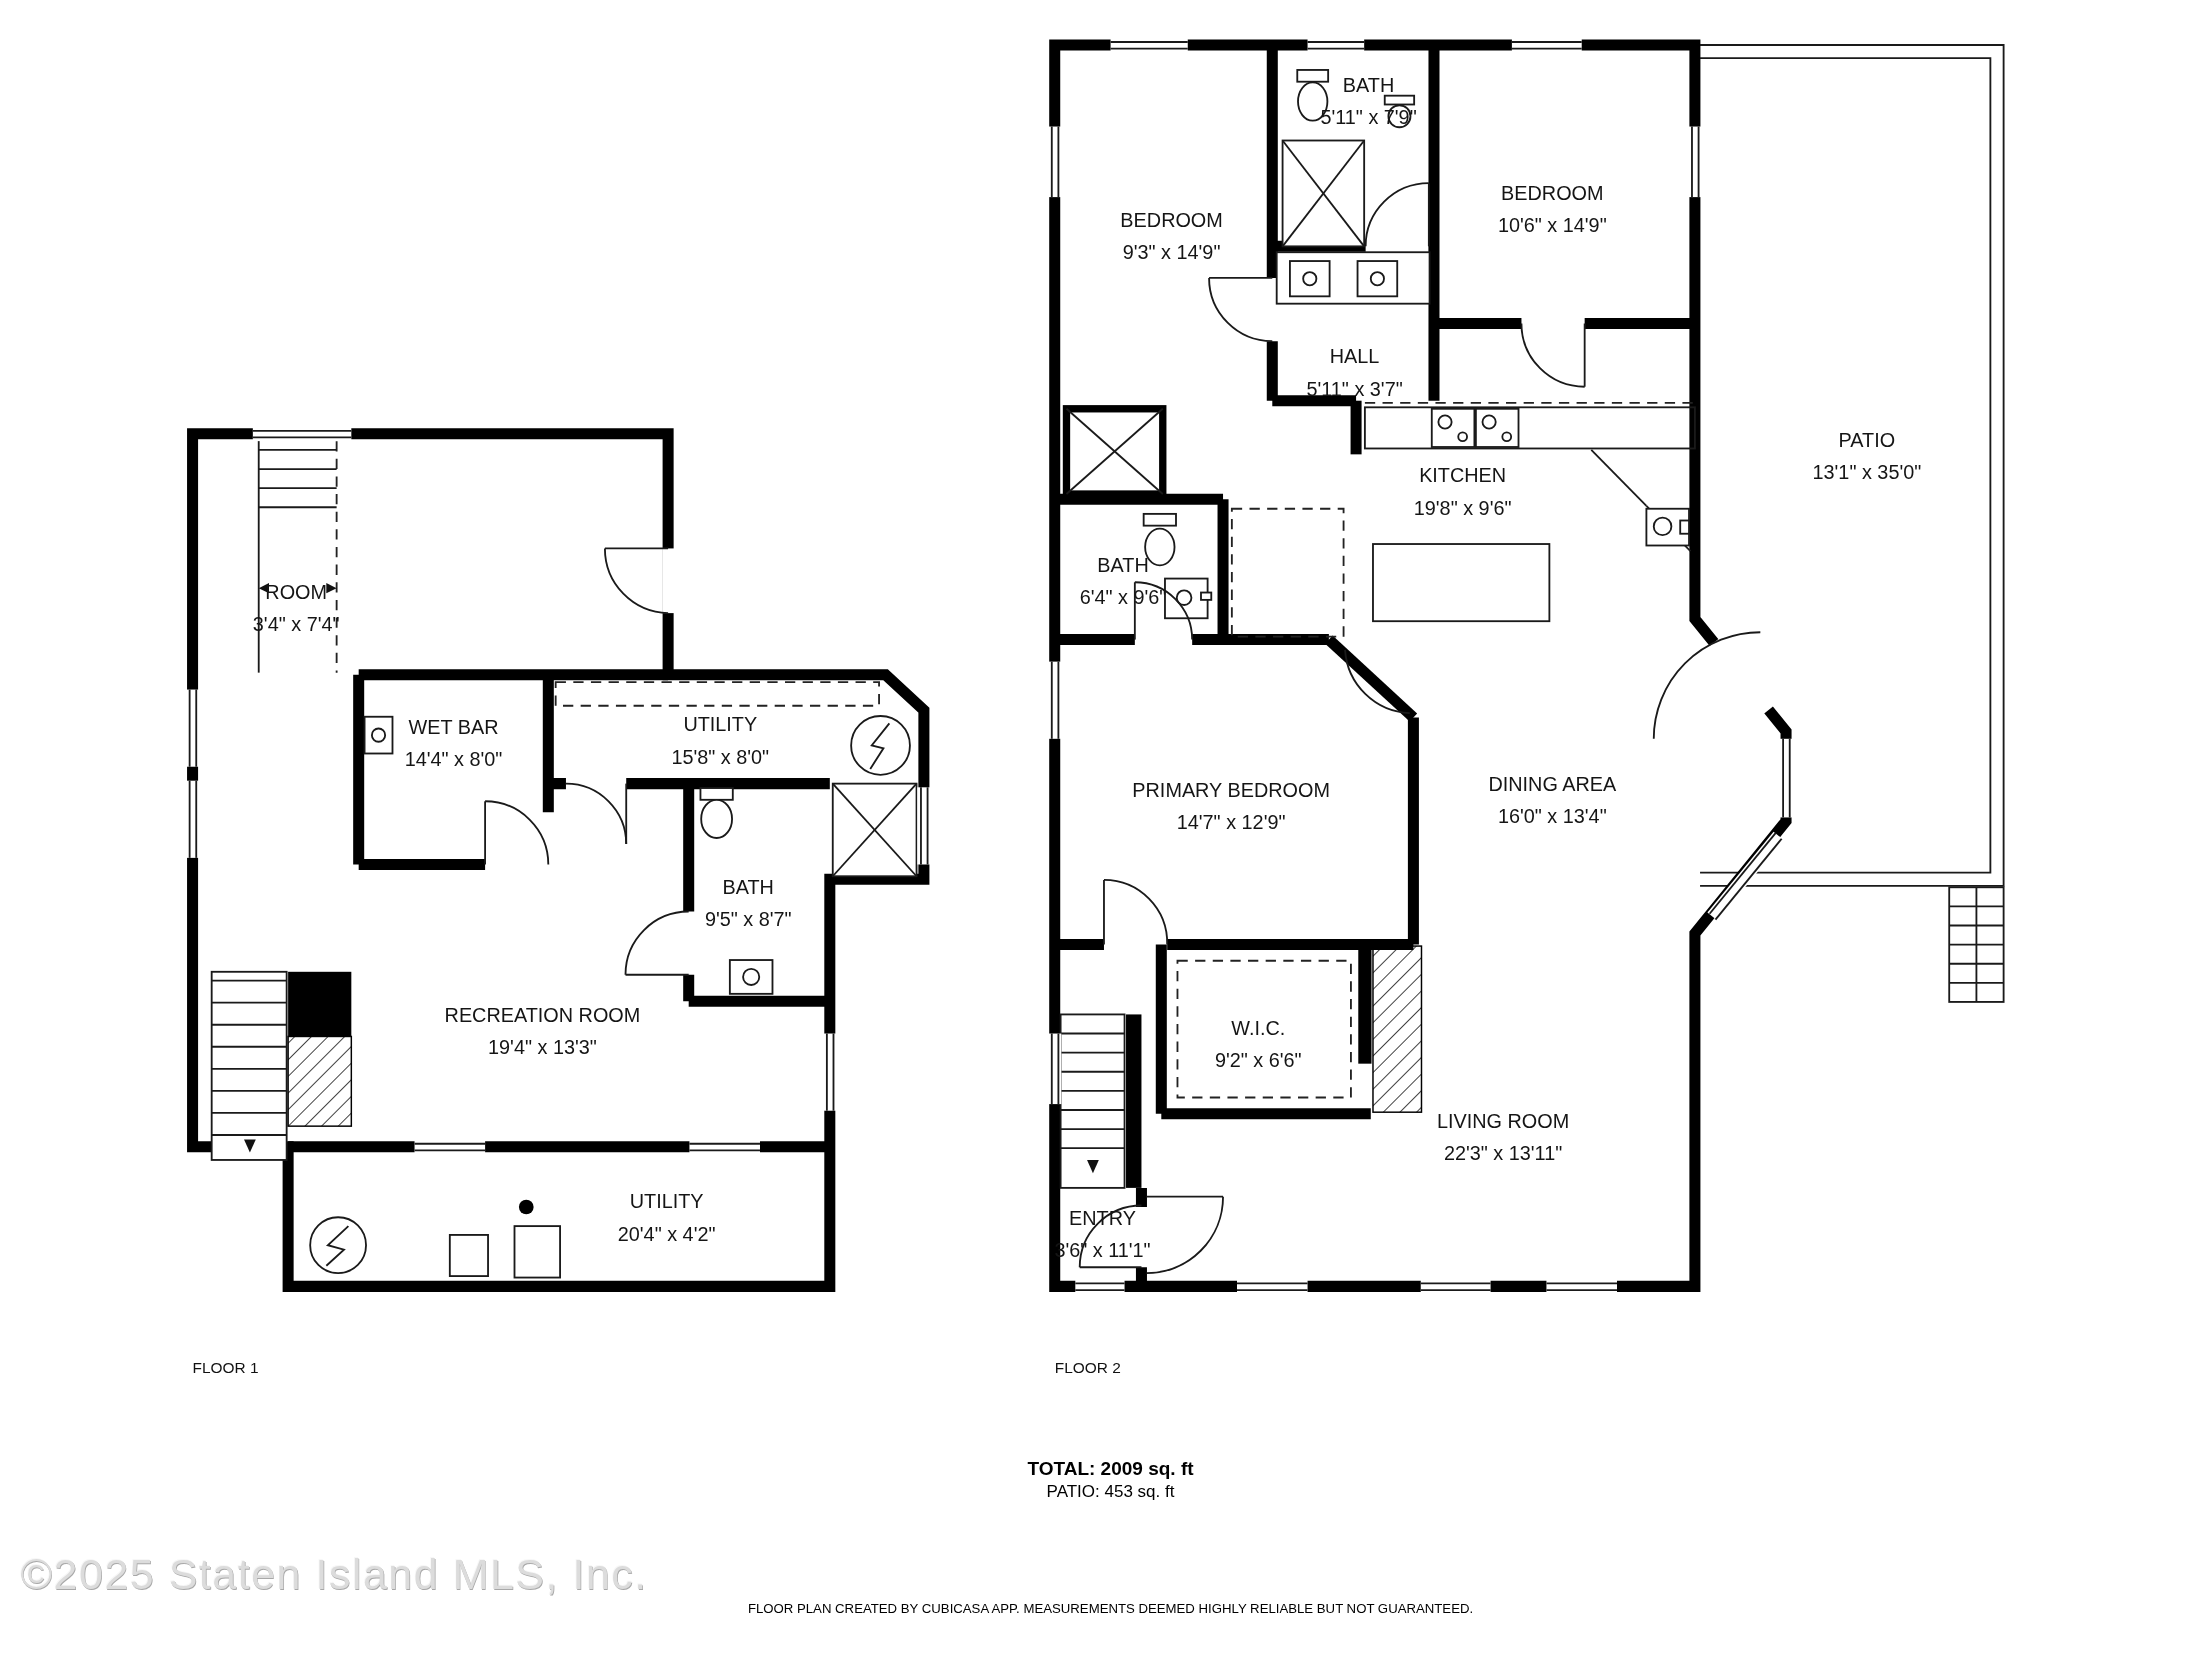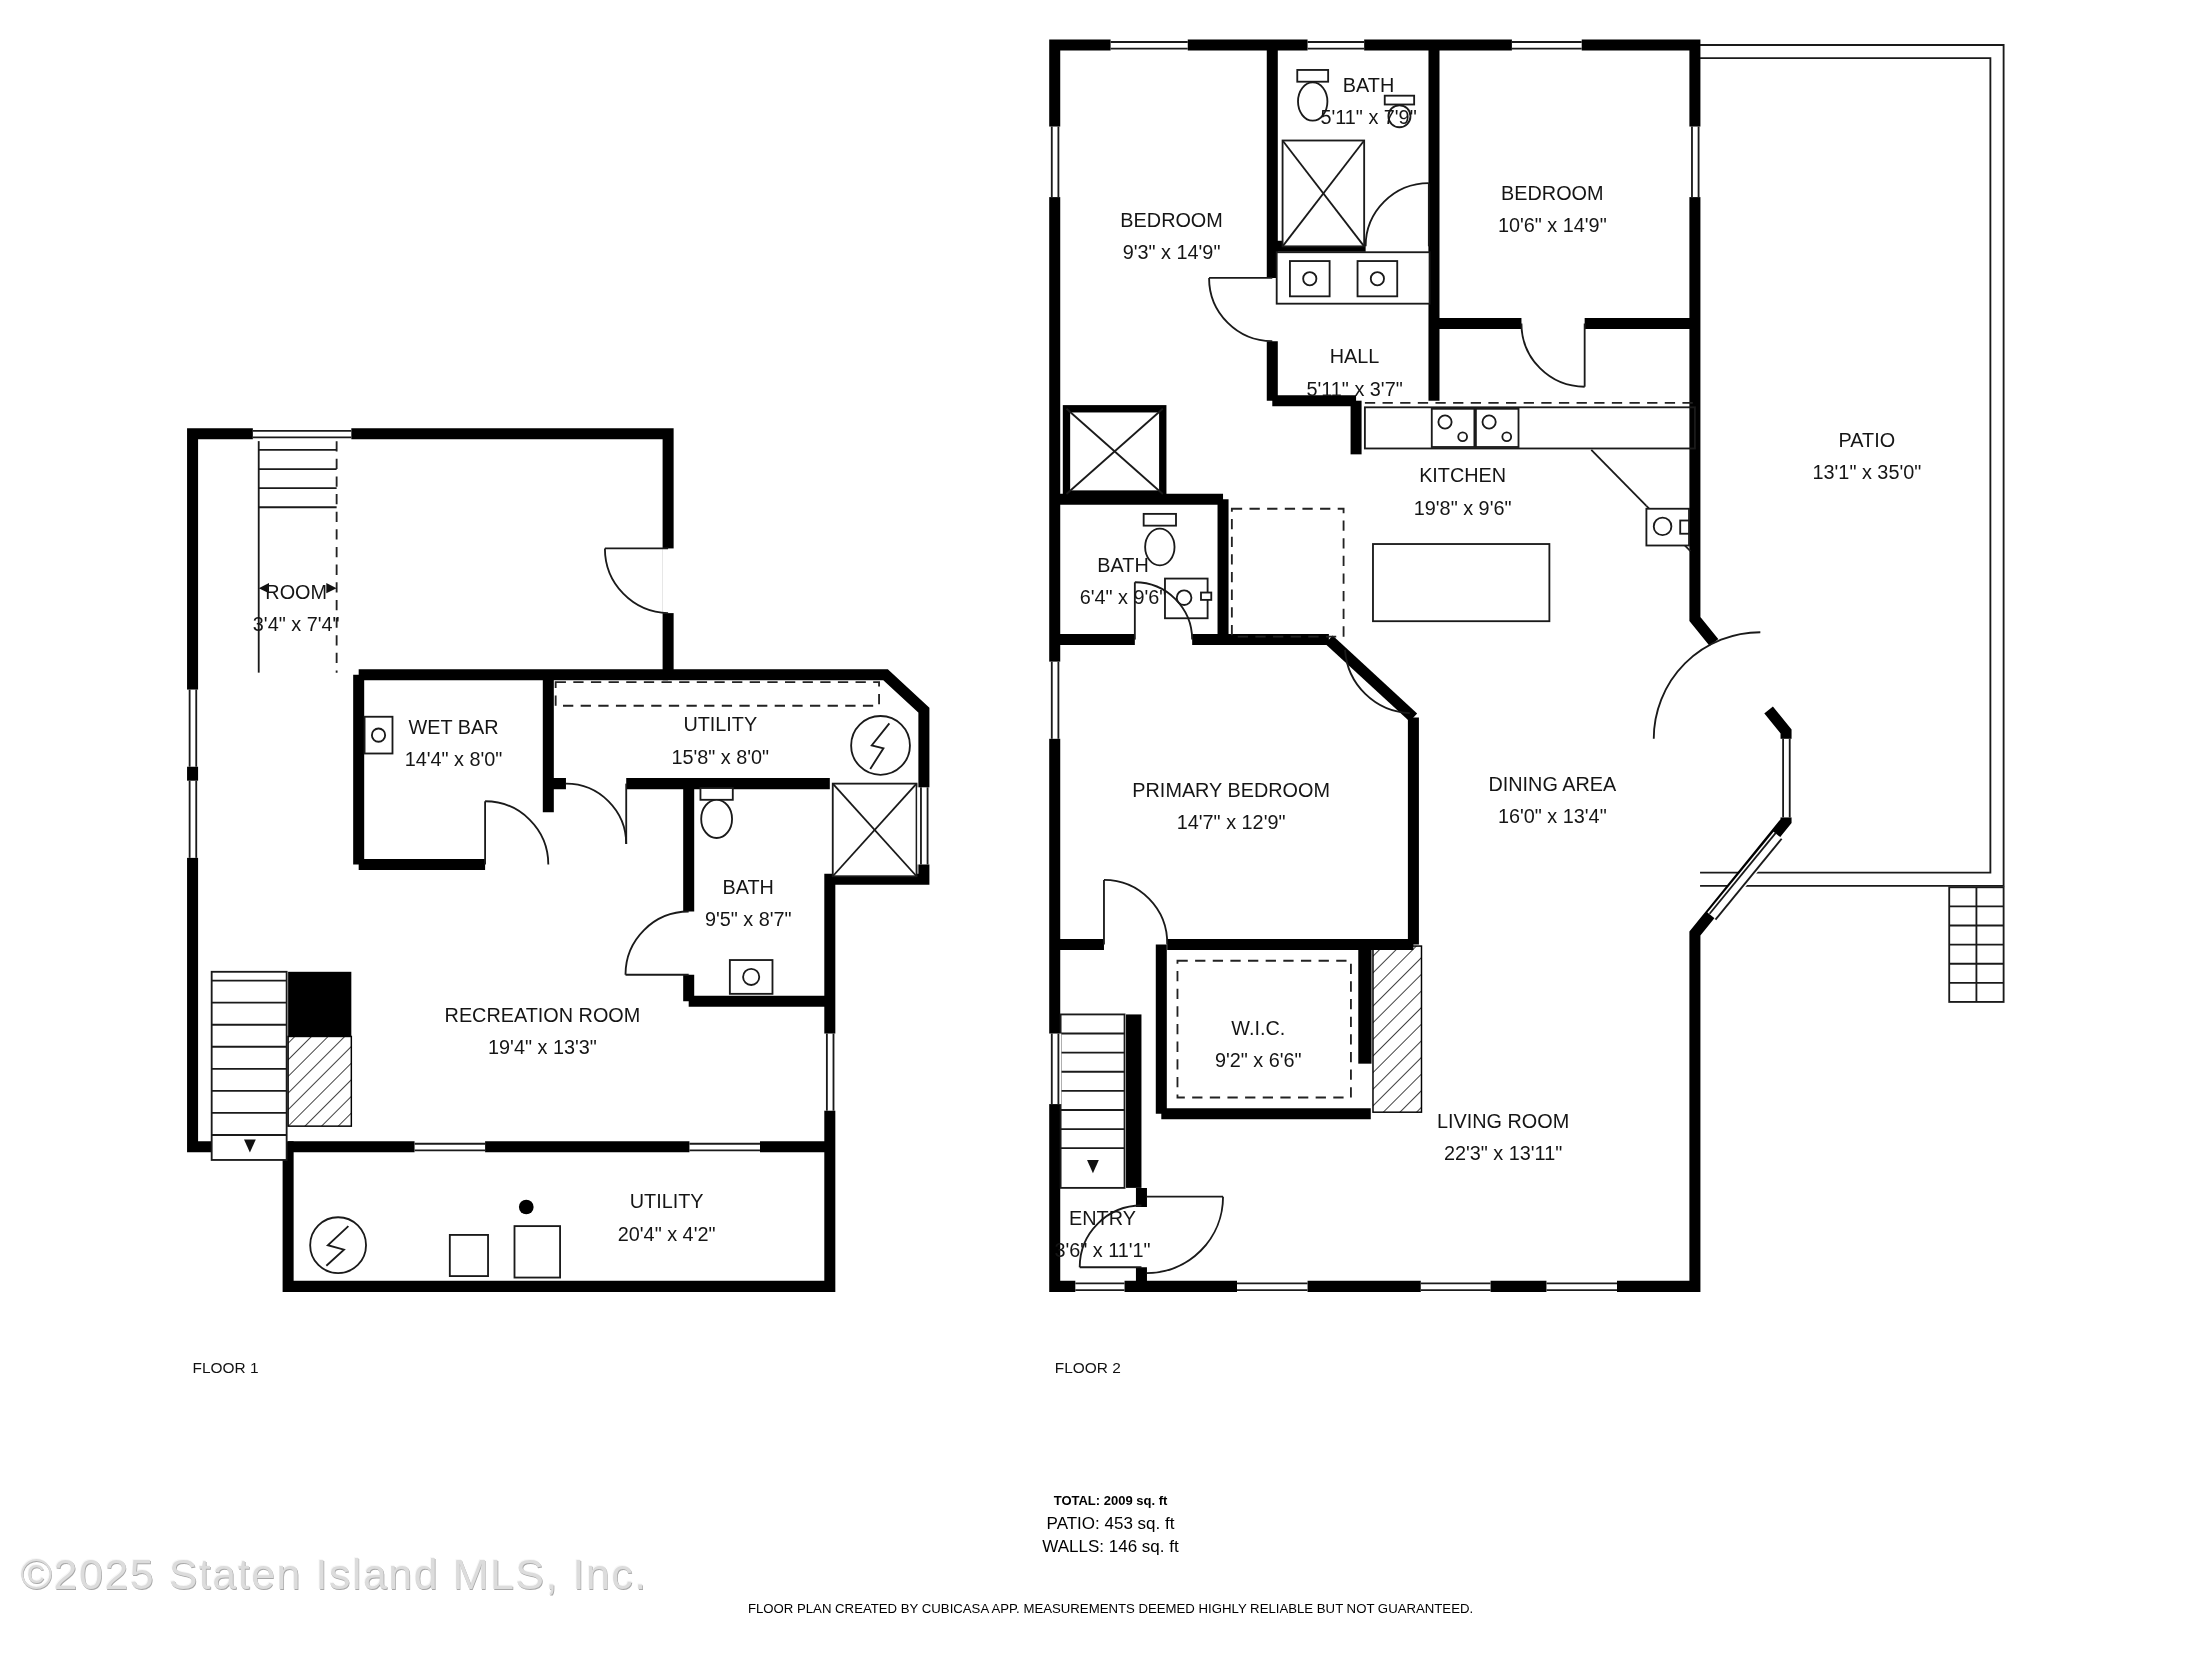--- a/index.html
+++ b/index.html
@@ -10,21 +10,21 @@
   .wall{stroke:#000;stroke-width:15;fill:none;stroke-linecap:butt;stroke-linejoin:miter;}
   .wall-thin{stroke:#000;stroke-width:10;fill:none;}
   .thin{stroke:#1a1a1a;stroke-width:2.5;fill:none;}
   .thin-f{stroke:#1a1a1a;stroke-width:2.5;fill:#fff;}
   .dash{stroke:#222;stroke-width:2.5;fill:none;stroke-dasharray:14 10;}
   .winw{fill:#fff;stroke:none;}
   .winl{stroke:#1a1a1a;stroke-width:2.5;}
   .arc{stroke:#1a1a1a;stroke-width:2.5;fill:none;}
   .blackfill{fill:#000;stroke:none;}
   .summary{position:absolute;left:559px;top:1457px;width:1103px;text-align:center;color:#000;font-size:17px;line-height:23px;}
-  .summary .total{font-weight:bold;font-size:13px;margin-top:32px;}
+  .summary .total{font-weight:bold;font-size:19px;}
   .disclaimer{position:absolute;left:559px;top:1601px;width:1103px;text-align:center;color:#000000;font-size:13.2px;}
   .watermark{position:absolute;left:4.4px;top:1550px;font-size:43px;letter-spacing:1.5px;color:#dcdcdc;
              text-shadow:0.7px 0.7px 0 #a8a8a8,-0.7px -0.7px 0 #f7f7f7;white-space:nowrap;margin-left:16px;}
 </style>
 </head>
 <body>
 
 <svg width="2205" height="1654" viewBox="0 0 3000 2250">
   <defs>
     <pattern id="hatch" patternUnits="userSpaceOnUse" width="16" height="16" patternTransform="rotate(45)">
@@ -400,19 +400,18 @@
       <text class="room-name" x="1500" y="1666" text-anchor="middle">ENTRY</text>
       <text class="room-dims" x="1500" y="1710" text-anchor="middle">3'6" x 11'1"</text>
     </g>
     <text class="floor-tag" x="1435" y="1868">FLOOR 2</text>
   </g>
 </svg>
 
 <div class="summary">
   <div class="total">TOTAL: 2009 sq. ft</div>
   <div>PATIO: 453 sq. ft</div>
-  <div>WALLS: 146 sq. ft</div>
 </div>
 
 <div class="disclaimer">FLOOR PLAN CREATED BY CUBICASA APP. MEASUREMENTS DEEMED HIGHLY RELIABLE BUT NOT GUARANTEED.</div>
 
 <div class="watermark">©2025 Staten Island MLS, Inc.</div>
 
 
 </body></html>

